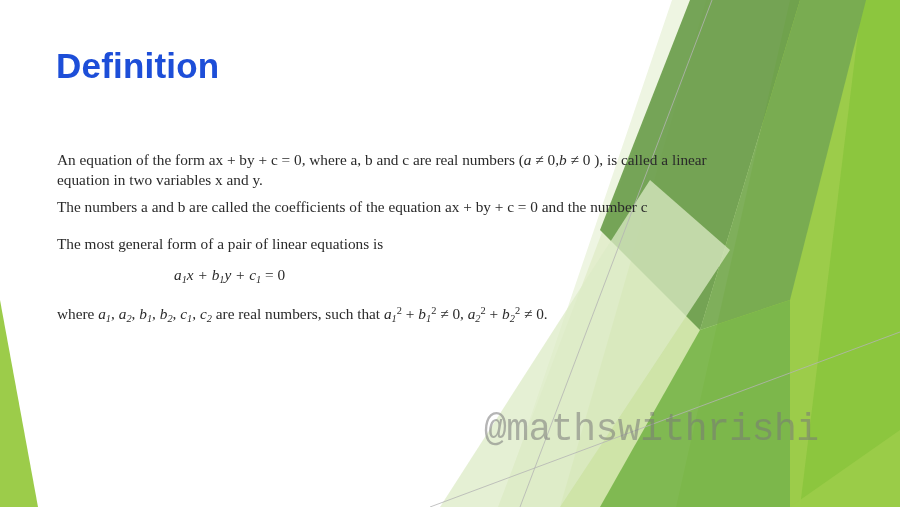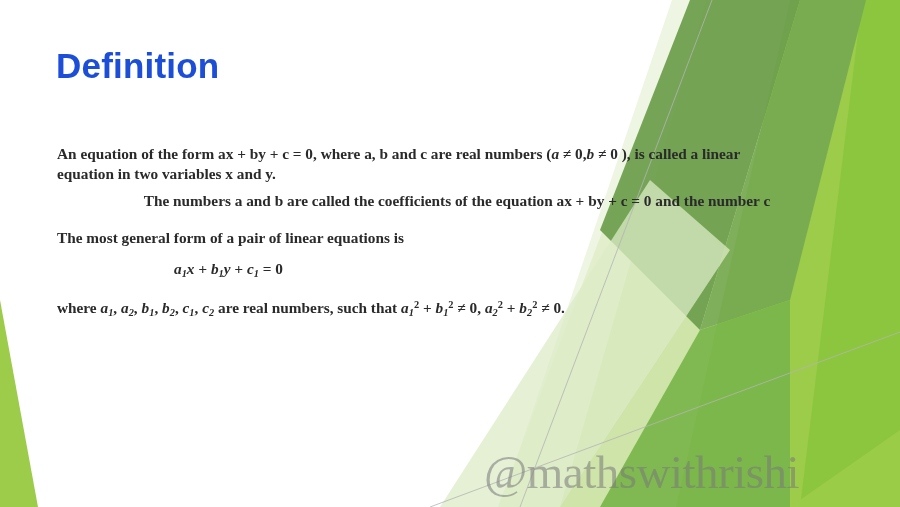--- a/index.html
+++ b/index.html
@@ -34,31 +34,30 @@
     font-size: 35px;
     font-weight: bold;
     color: #1d4ed8;
     letter-spacing: 0.2px;
   }
 
   
   .body-block {
     position: absolute;
     left: 57px;
-    top: 144px;
+    top: 150px;
     width: 800px;
     font-family: "Liberation Serif", serif;
     font-size: 15.3px;
     color: #2a2a2a;
     line-height: 1.32;
-    font-weight: bold;
   }
   .para { margin: 0; }
   .p1 { width: 792px; text-align: justify; text-align-last: left; }
-  .p2 { margin-top: 7px; text-align: center; }
+  .p2 { margin-top: 7px; }
   .p2 .ln2 { padding-left: 3px; }
   .p3 { margin-top: 4px; }
   .p4 { margin-top: 16px; }
 
   .eqs {
     margin-top: 11px;
     padding-left: 117px;
     line-height: 1.35;
   }
   .eq { white-space: nowrap; }
@@ -75,23 +74,23 @@
     font-size: 0.68em;
     vertical-align: 0.45em;
     font-style: normal;
   }
   .nb { white-space: nowrap; }
 
   
   .watermark {
     position: absolute;
     left: 484px;
-    top: 445px;
-    font-family: Liberation Serif, serif;
-    font-size: 47px;
+    top: 408px;
+    font-family: Liberation Mono, monospace;
+    font-size: 38px;
     letter-spacing: -0.5px;
     color: rgba(120,120,120,0.55);
     white-space: nowrap;
     pointer-events: none;
   }
 </style>
 </head>
 <body>
 
 <div class="slide">

